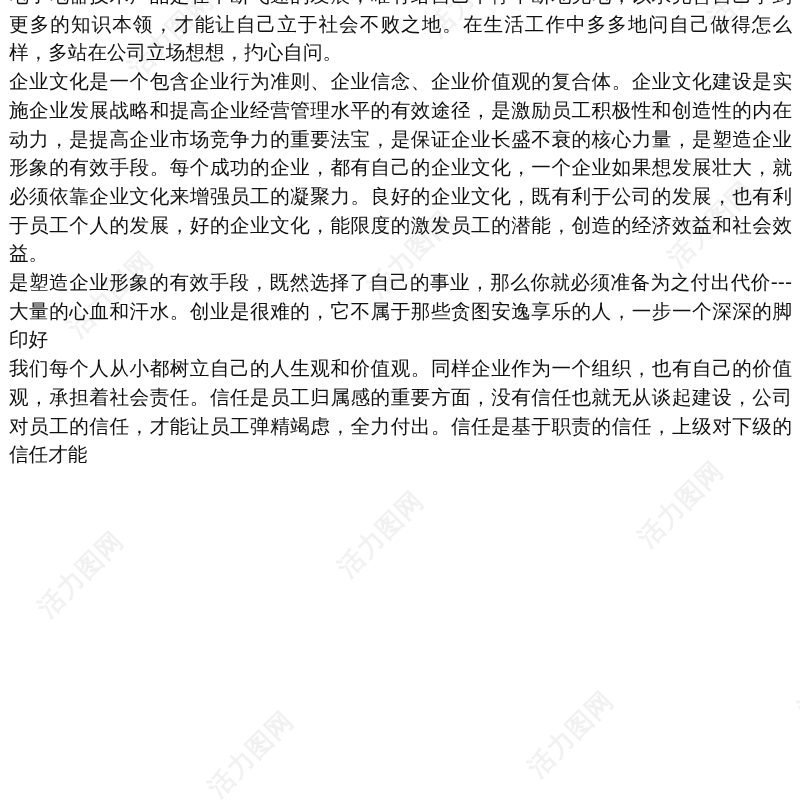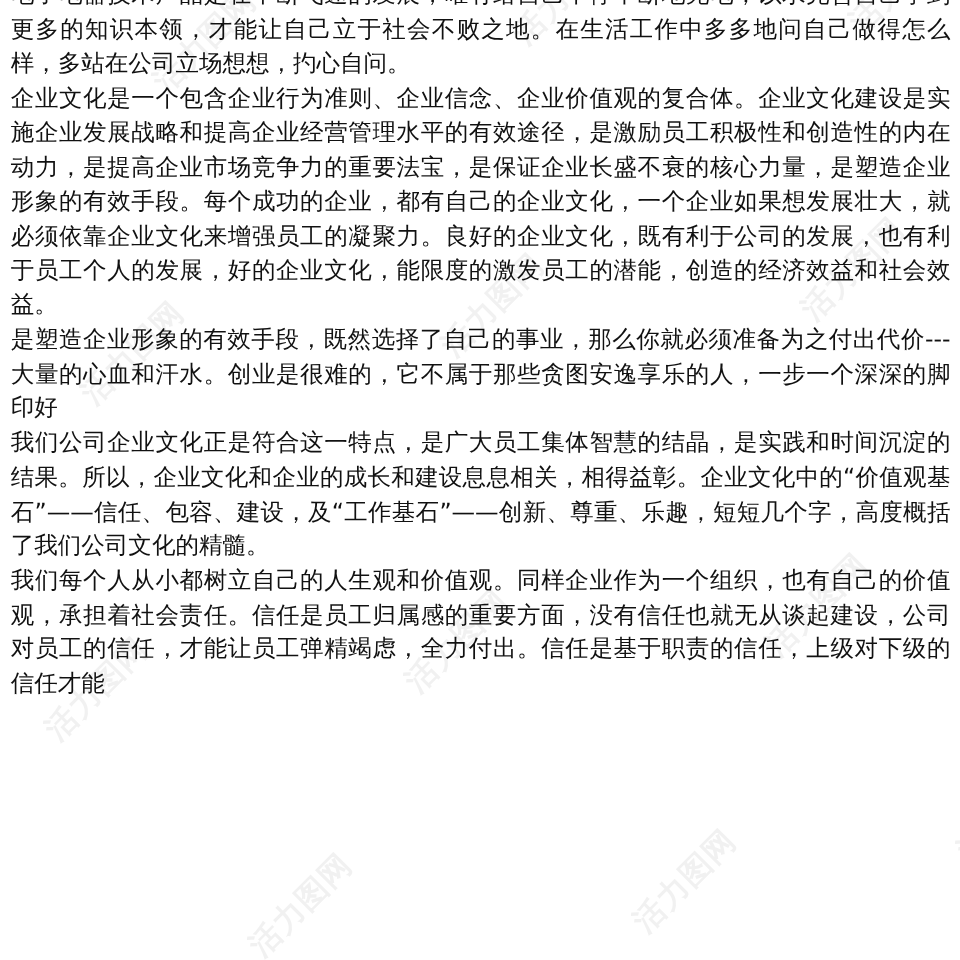--- a/index.html
+++ b/index.html
@@ -89,17 +89,16 @@
     <div class="wm" style="left:630px; top:530px;">活力图网</div>
     <div class="wm" style="left:200px; top:780px;">活力图网</div>
     <div class="wm" style="left:520px; top:760px;">活力图网</div>
     <div class="wm" style="left:790px; top:700px;">活力图网</div>
   </div>
 
   <div id="doc-body">
     <p class="para" id="para-0">电子电器技术产品是在不断飞速的发展，唯有给自己不停不断地充电，以求完善自己学到更多的知识本领，才能让自己立于社会不败之地。在生活工作中多多地问自己做得怎么样，多站在公司立场想想，扚心自问。</p>
     <p class="para">企业文化是一个包含企业行为准则、企业信念、企业价值观的复合体。企业文化建设是实施企业发展战略和提高企业经营管理水平的有效途径，是激励员工积极性和创造性的内在动力，是提高企业市场竞争力的重要法宝，是保证企业长盛不衰的核心力量，是塑造企业形象的有效手段。每个成功的企业，都有自己的企业文化，一个企业如果想发展壮大，就必须依靠企业文化来增强员工的凝聚力。良好的企业文化，既有利于公司的发展，也有利于员工个人的发展，好的企业文化，能限度的激发员工的潜能，创造的经济效益和社会效益。</p>
     <p class="para">是塑造企业形象的有效手段，既然选择了自己的事业，那么你就必须准备为之付出代价---大量的心血和汗水。创业是很难的，它不属于那些贪图安逸享乐的人，一步一个深深的脚印好</p>
-    <p class="para">我们公司企业文化正是符合这一特点，是广大员工集体智慧的结晶，是实践和时间沉淀的结果。所以，企业文化和企业的成长和建设息息相关，相得益彰。企业文化中的“价值观基石”——信任、包容、建设，及“工作基石”——创新、尊重、乐趣，短短几个字，高度概括了我们公司文化的精髓。</p>
     <p class="para">我们每个人从小都树立自己的人生观和价值观。同样企业作为一个组织，也有自己的价值观，承担着社会责任。信任是员工归属感的重要方面，没有信任也就无从谈起建设，公司对员工的信任，才能让员工弹精竭虑，全力付出。信任是基于职责的信任，上级对下级的信任才能</p>
   </div>
 
 </div>
 
 </body></html>

